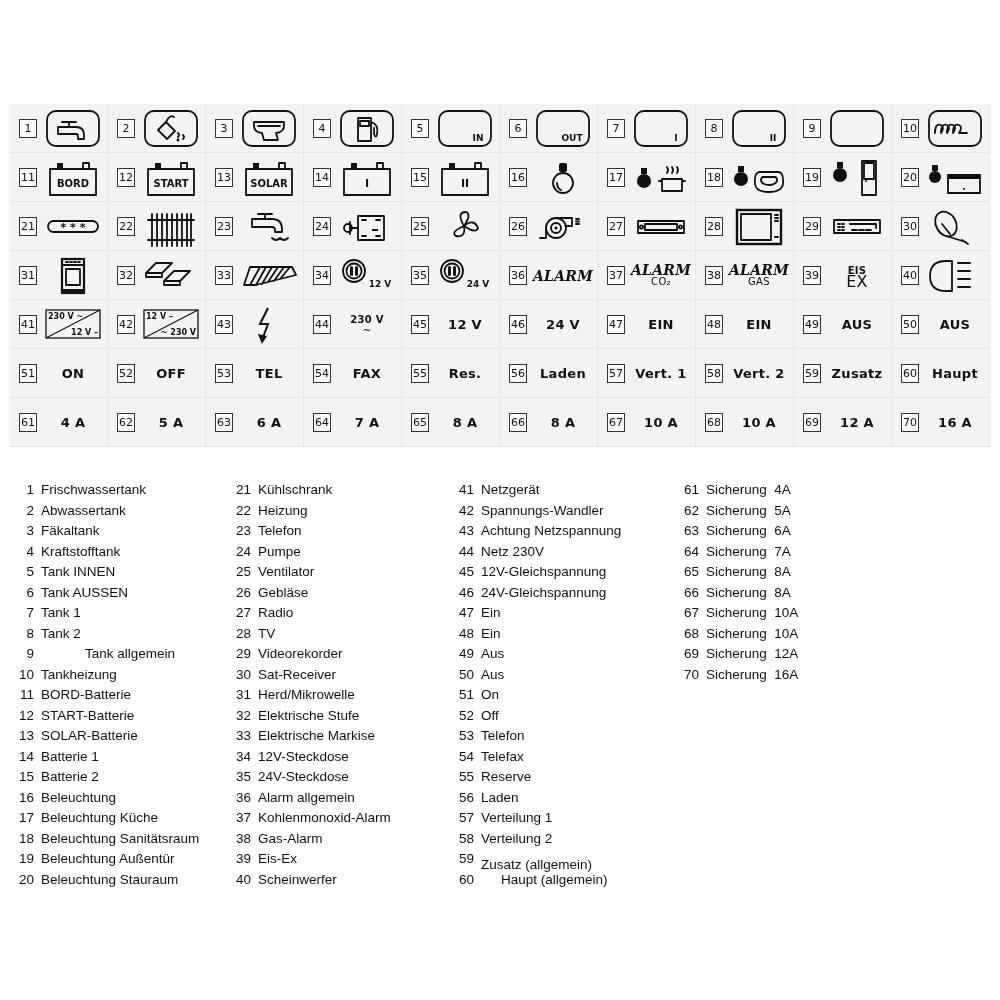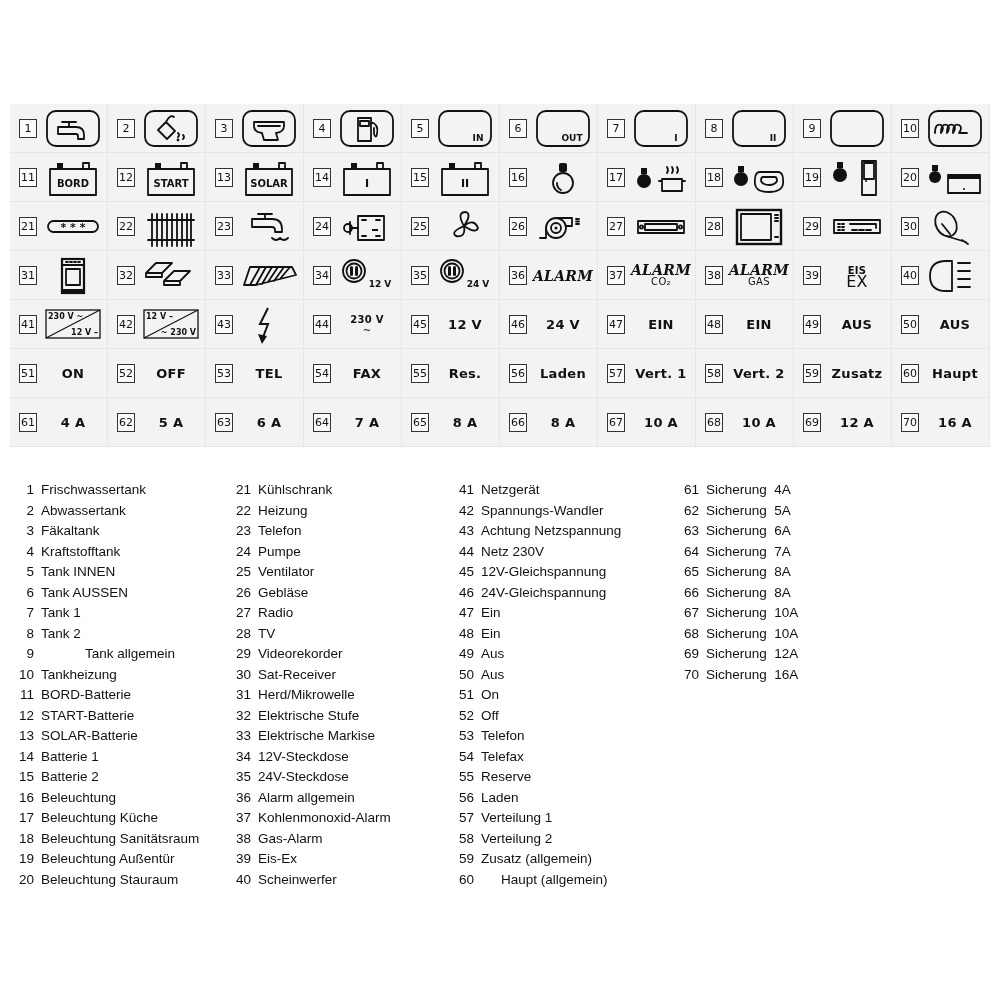--- a/index.html
+++ b/index.html
@@ -892,21 +892,21 @@
       <div class="litem">
         <span class="n">57</span>
         <span style="white-space: pre;">Verteilung 1</span>
       </div>
       <div class="litem">
         <span class="n">58</span>
         <span style="white-space: pre;">Verteilung 2</span>
       </div>
       <div class="litem">
         <span class="n">59</span>
-        <span style="white-space: pre;">Zusatz (allgemein)</span>
+        <span style="white-space: pre; margin-top: 6px;">Zusatz (allgemein)</span>
       </div>
       <div class="litem">
         <span class="n">60</span>
         <span style="white-space: pre; margin-left: 20px;">Haupt (allgemein)</span>
       </div>
     </div>
   <div class="lcol" style="left:679px">
       <div class="litem">
         <span class="n">61</span>
         <span style="white-space: pre;">Sicherung  4A</span>

